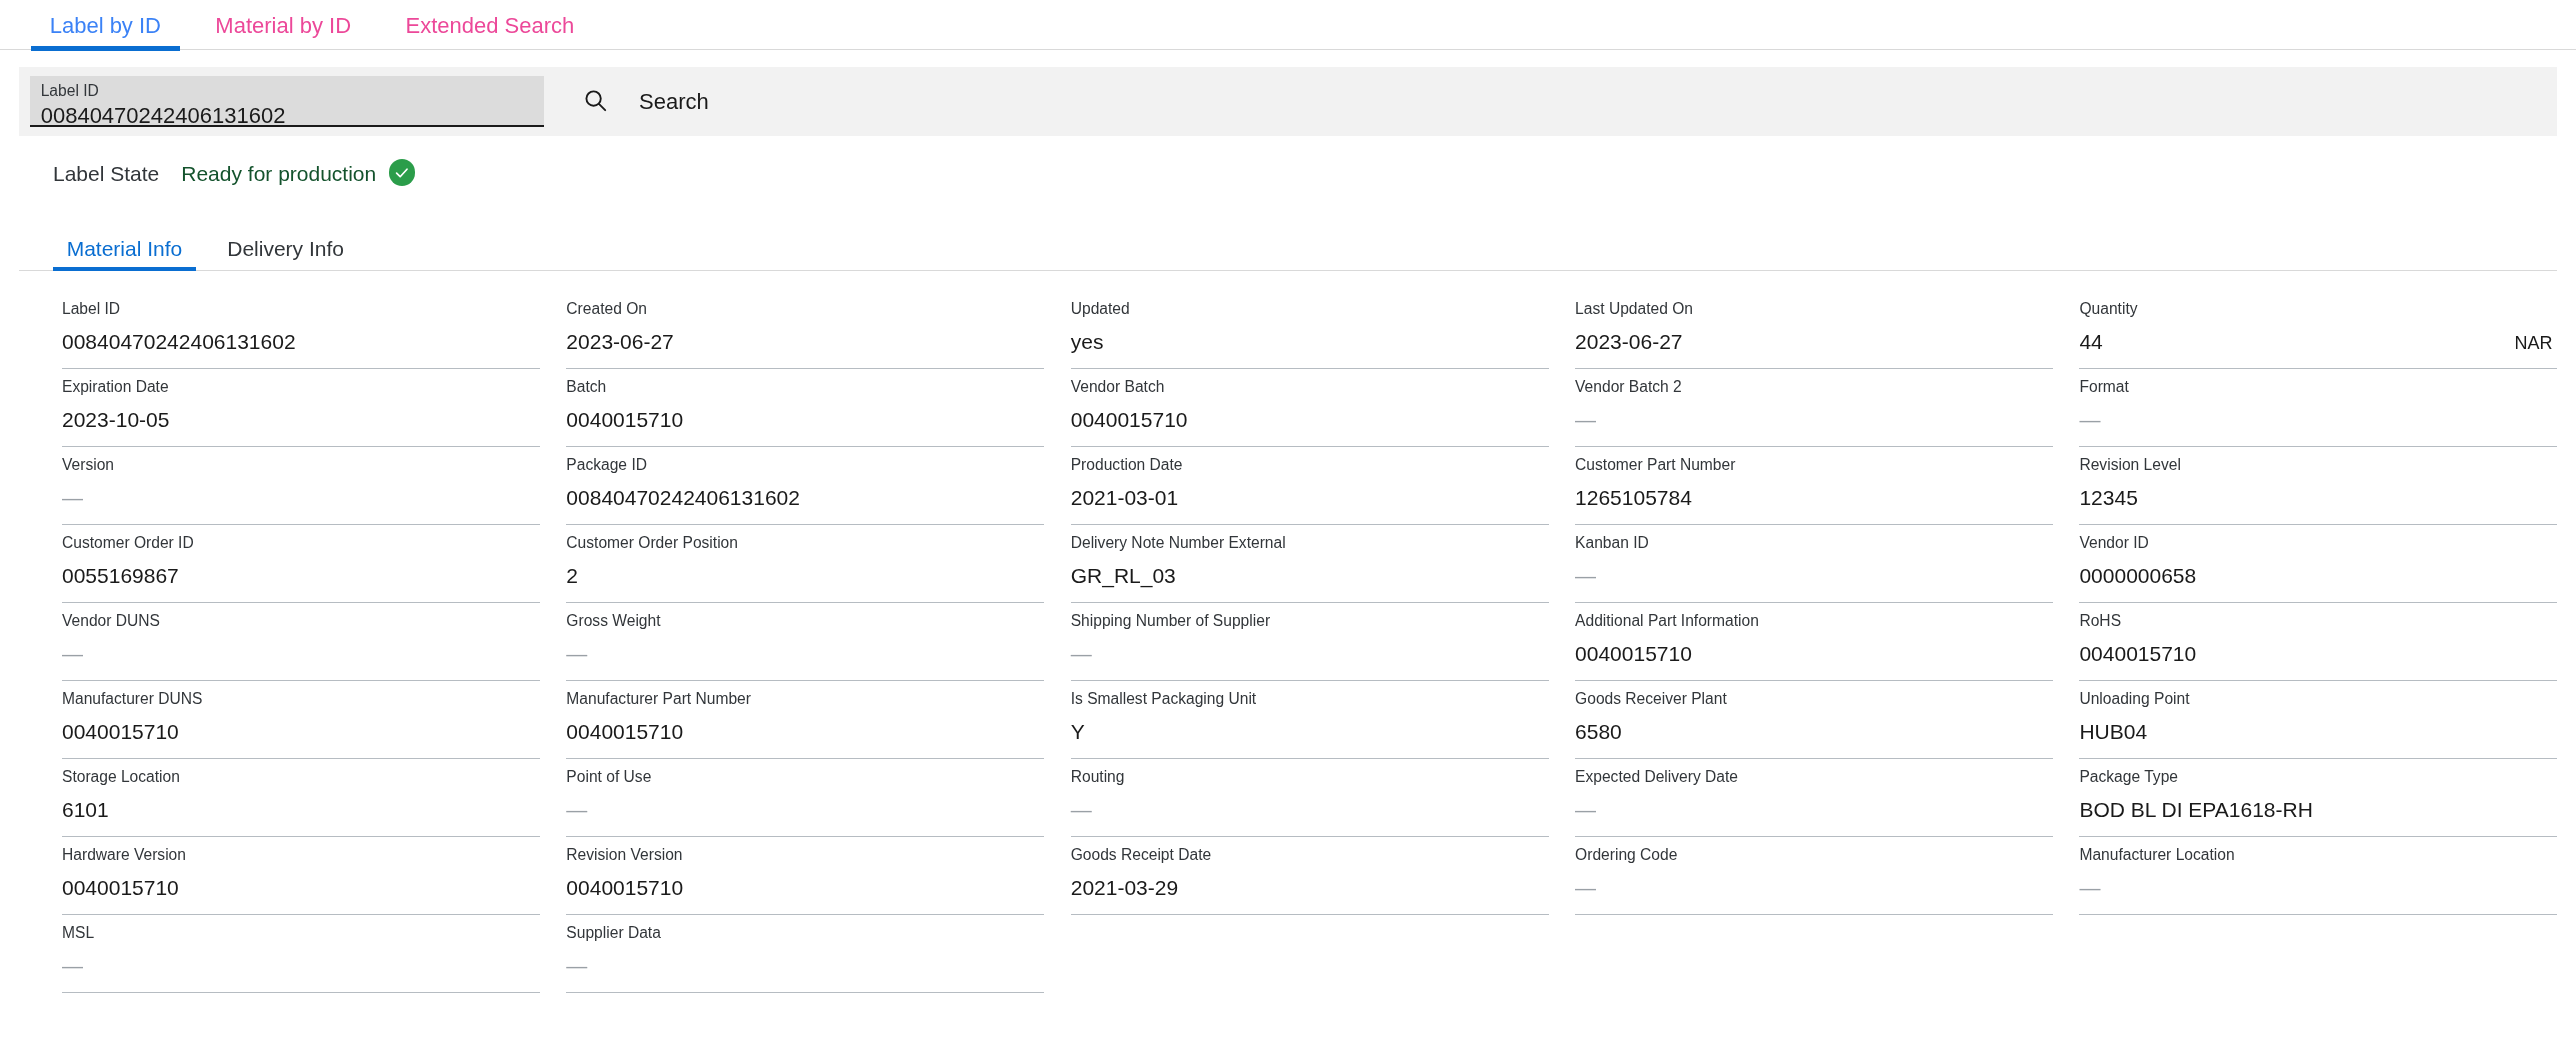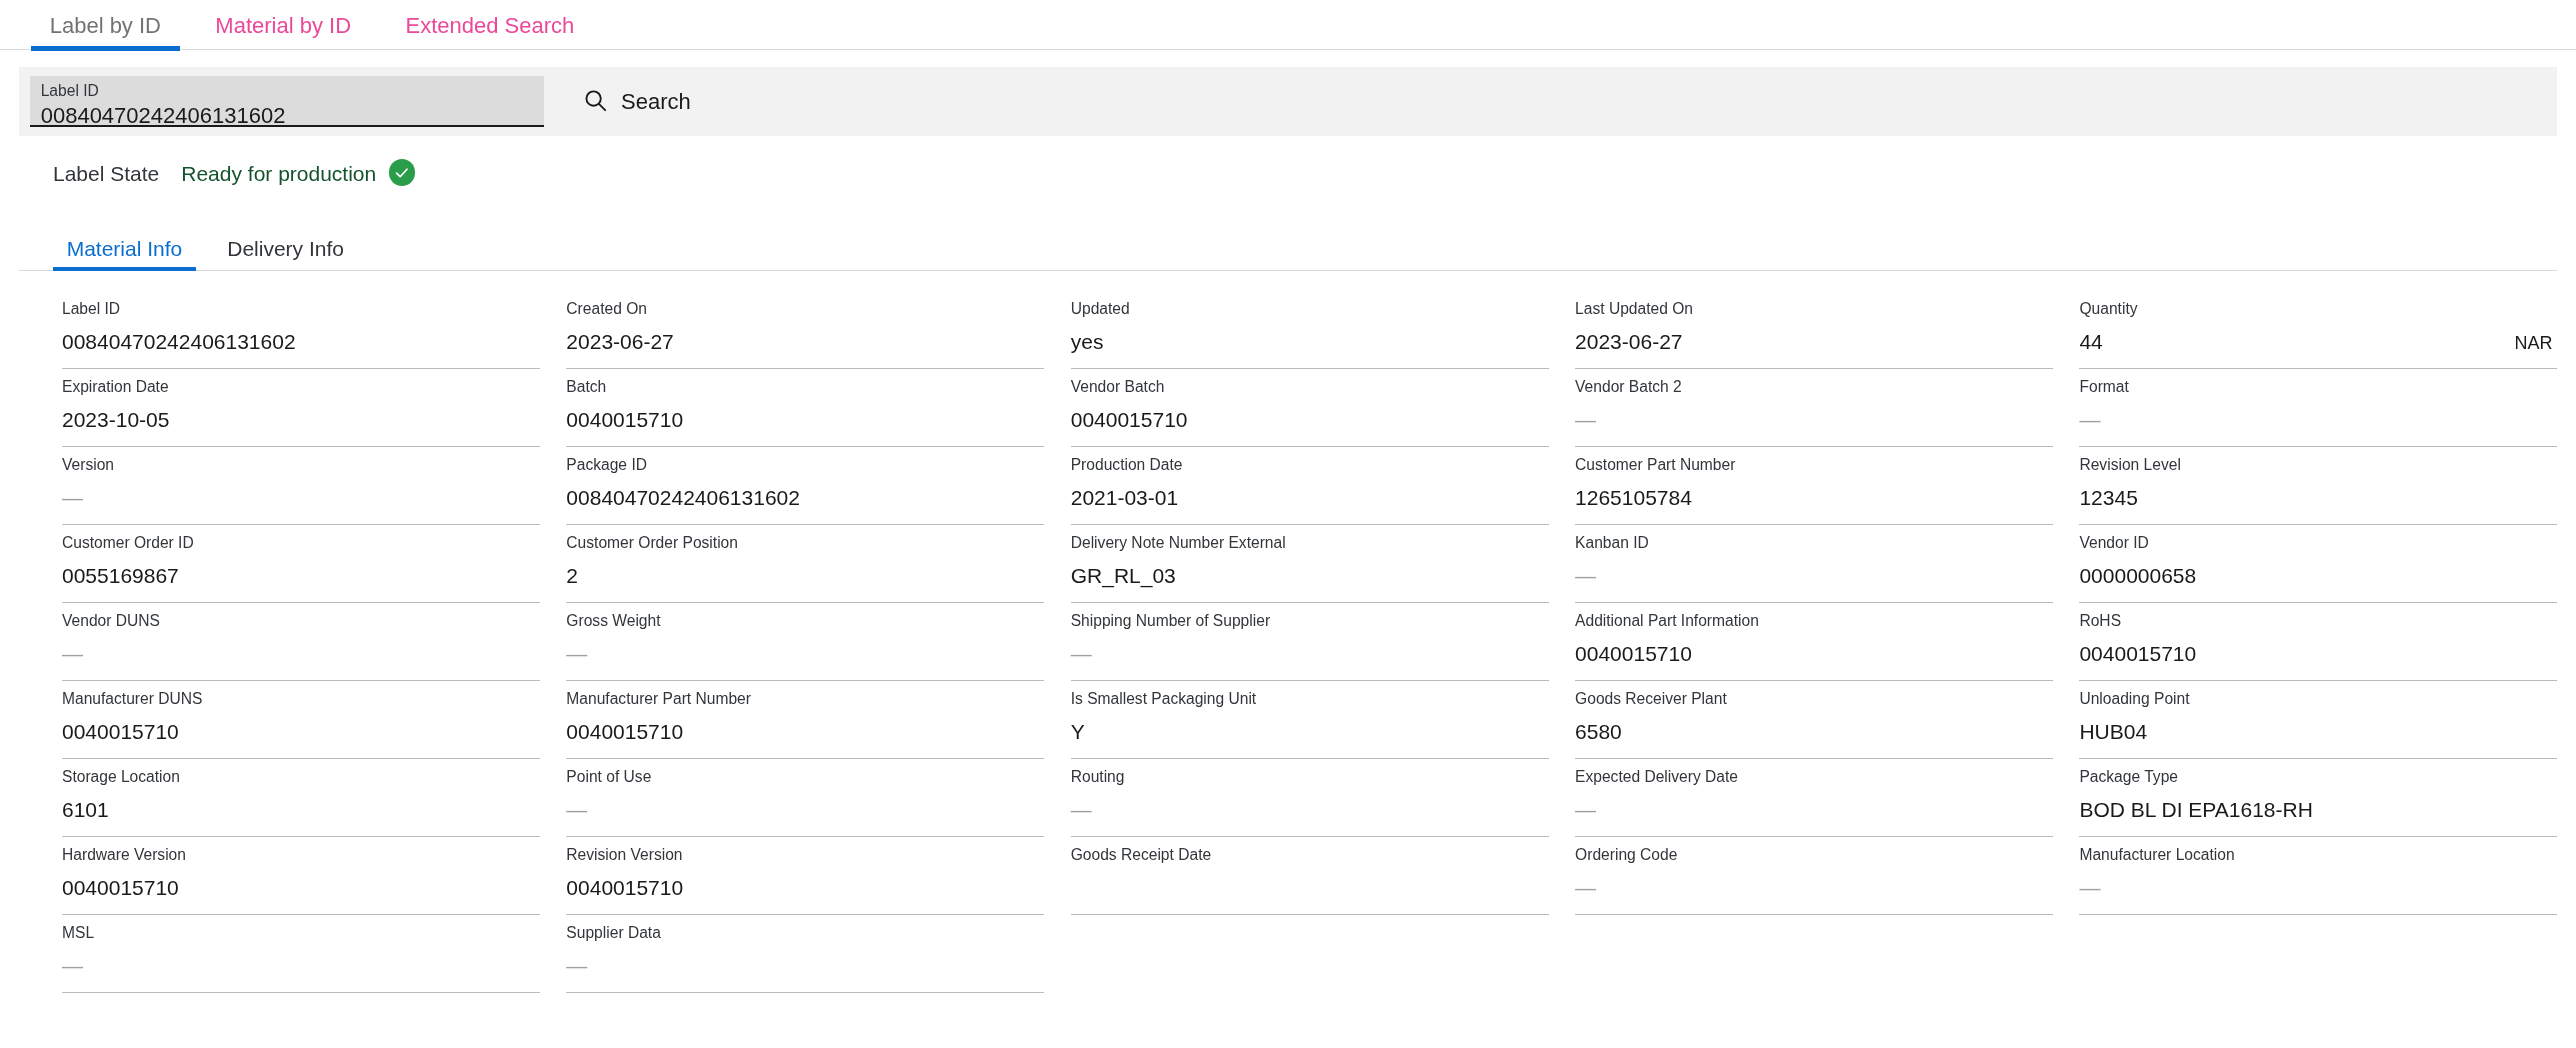--- a/index.html
+++ b/index.html
@@ -24,21 +24,21 @@
   .top-tab {
     position: relative;
     font-size: 22px;
     color: #ec4899;
     padding: 0 18.7px 12.5px 18.7px;
     margin-right: 17px;
     cursor: pointer;
     white-space: nowrap;
     line-height: 1;
   }
-  .top-tab.active { color: #737373; }
+  .top-tab.active { color: #3b82f6; }
   .top-tab.active::after {
     content: "";
     position: absolute;
     left: 0; right: 0; bottom: -1.6px;
     height: 4.7px;
     background: #0a6ed1;
   }
 
   
   .search-bar {
@@ -67,21 +67,21 @@
   }
   .field-wrap .fw-value {
     font-size: 22px;
     color: #1a1a1a;
     line-height: 1.25;
     margin-top: 2.3px;
   }
   .search-btn {
     display: flex;
     align-items: center;
-    gap: 12px;
+    gap: 30px;
     margin-left: 31px;
     cursor: pointer;
     padding: 4.7px 7.8px;
   }
   .search-btn .mag { display: block; }
   .search-btn .sb-label {
     font-size: 22px;
     color: #1a1a1a;
   }
 
@@ -438,20 +438,23 @@
       </div>
     </div>
     <div class="form-cell">
       <span class="fc-label">Revision Version</span>
       <div class="fc-valrow">
         <span class="fc-value">0040015710</span>
       </div>
     </div>
     <div class="form-cell">
       <span class="fc-label">Goods Receipt Date</span>
+      <div class="fc-valrow">
+        <span class="fc-value">2021-03-29</span>
+      </div>
     </div>
     <div class="form-cell">
       <span class="fc-label">Ordering Code</span>
       <div class="fc-valrow">
         <span class="fc-value dash">—</span>
       </div>
     </div>
     <div class="form-cell">
       <span class="fc-label">Manufacturer Location</span>
       <div class="fc-valrow">

